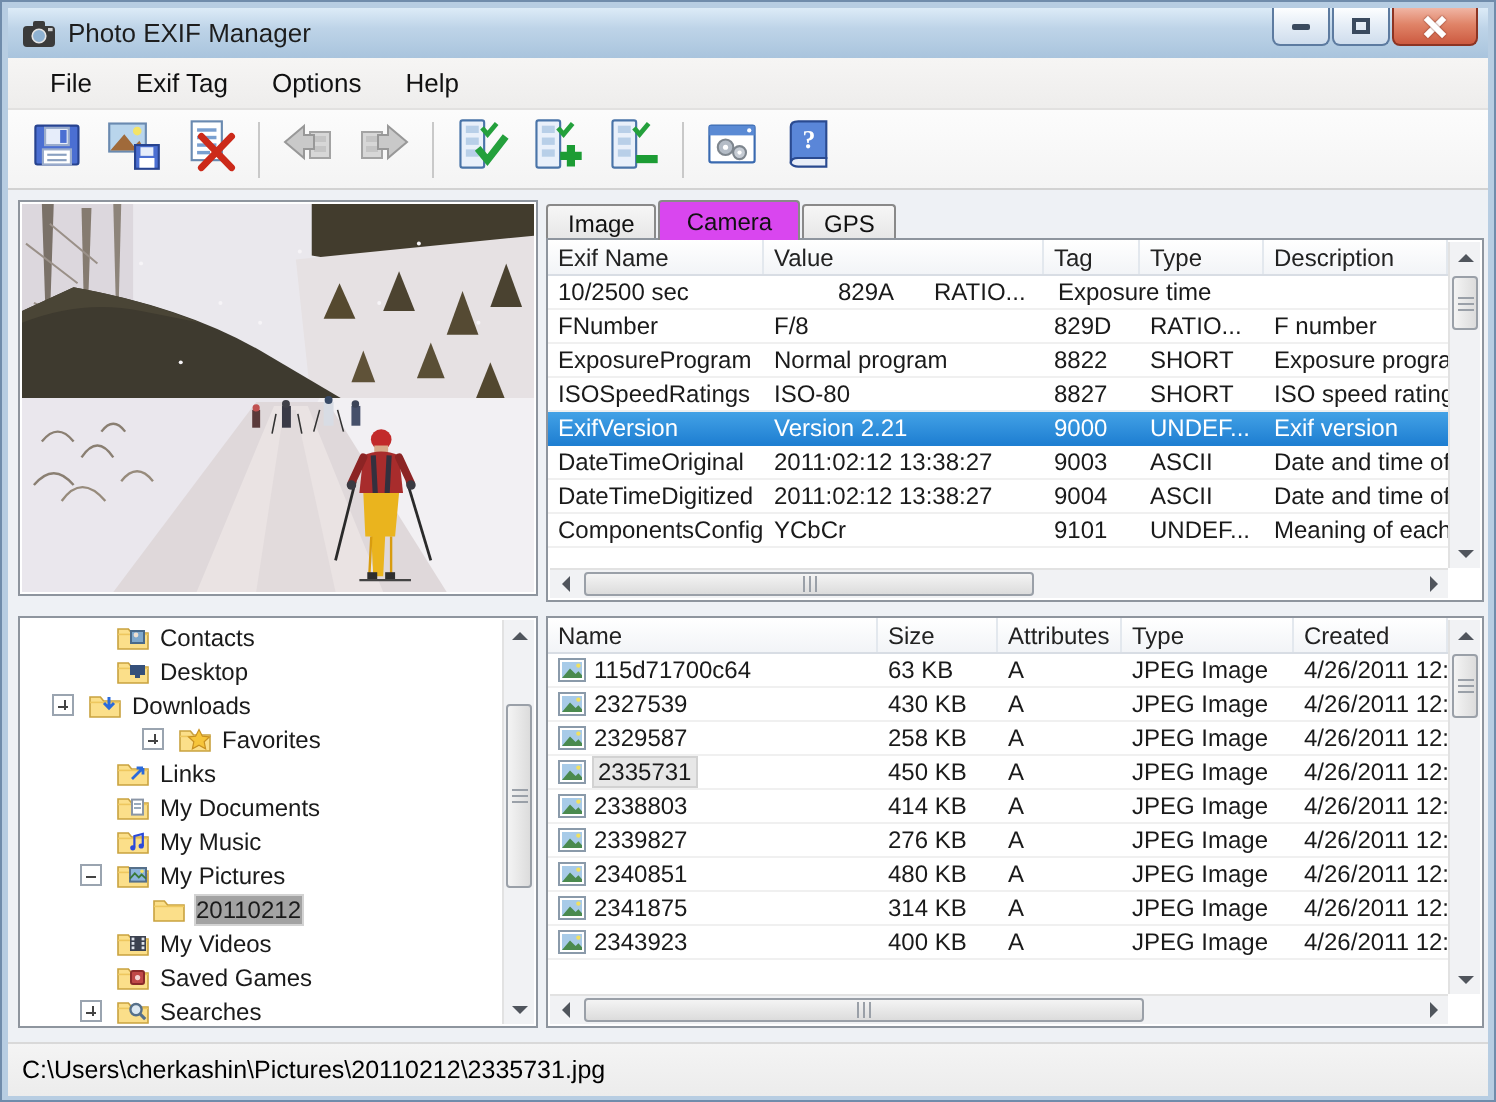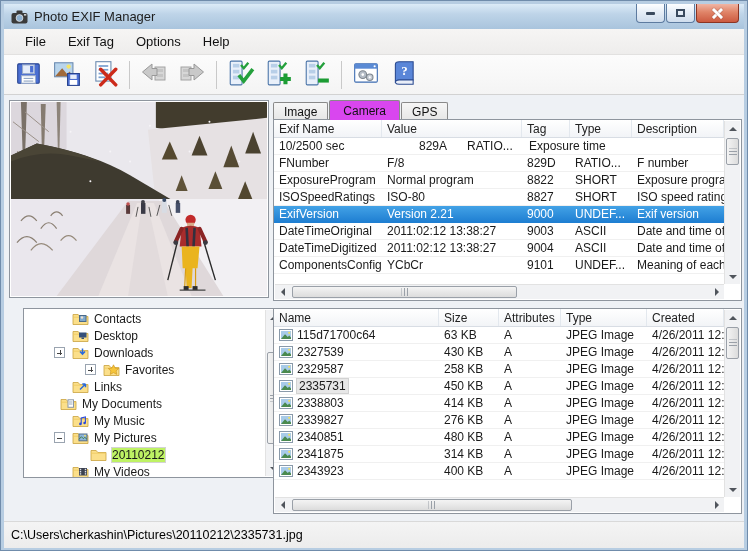--- a/index.html
+++ b/index.html
@@ -73,21 +73,21 @@
     height: 18px; padding: 0 10px; font-size: 12px; color: #111;
     background: linear-gradient(#f6f6f6, #e6e6e6);
     border: 1px solid #898989; border-bottom: none;
     border-radius: 2px 2px 0 0; margin-right: 1px;
     display: flex; align-items: center; cursor: default; position: relative; z-index: 1;
   }
   .tab.active {
     height: 20px; background: #d946ef; z-index: 3; padding: 0 13px;
   }
   .exif-panel { left: 269px; top: 24px; width: 469px; height: 182px; z-index: 2; }
-  .tree-panel { left: 19px; top: 213px; width: 260px; height: 170px; }
+  .tree-panel { left: 5px; top: 213px; width: 260px; height: 206px; }
   .file-panel { left: 269px; top: 213px; width: 469px; height: 206px; }
   
   .grid { position: absolute; left: 0; top: 0; right: 17px; bottom: 0; overflow: hidden; }
   .grid-head { display: flex; height: 18px; border-bottom: 1px solid #d8dde4; background: linear-gradient(#ffffff, #f2f4f7); }
   .hcell {
     font-size: 12px; color: #222; padding: 2px 5px; white-space: nowrap; overflow: hidden;
     border-right: 1px solid #e3e8ee; display: flex; align-items: center; cursor: default;
   }
   .grow { display: flex; height: 17px; border-bottom: 1px solid #f0f0f0; align-items: center; cursor: default; }
   .gcell {
@@ -113,21 +113,21 @@
   .expander {
     width: 11px; height: 11px; border: 1px solid #9aa4b0; background: #fff;
     position: relative; flex: none; margin-right: 7px;
   }
   .expander::before { content: ""; position: absolute; left: 2px; top: 4.5px; width: 5px; height: 1.5px; background: #444; }
   .expander.plus::after { content: ""; position: absolute; left: 4.5px; top: 2px; width: 1.5px; height: 5px; background: #444; }
   .expander.none { visibility: hidden; }
   .tree-ico { width: 17px; height: 15px; margin-right: 5px; flex: none; }
   .tree-ico svg { width: 17px; height: 15px; display: block; }
   .tree-label { font-size: 12px; color: #1a1a1a; white-space: nowrap; }
-  .tree-label.hl { background: #bef264; outline: 1px solid #d3d3d3; }
+  .tree-label.hl { background: #a3a3a3; outline: 1px solid #d3d3d3; }
   
   .vscroll {
     position: absolute; top: 1px; right: 1px; width: 16px; bottom: 1px;
     background: #f1f2f4; border-left: 1px solid #e2e2e2;
   }
   .vscroll.short { bottom: 16px; }
   .hscroll {
     position: absolute; left: 1px; right: 17px; bottom: 1px; height: 15px;
     background: #f1f2f4; border-top: 1px solid #e2e2e2;
   }
@@ -490,21 +490,21 @@
             <span class="tree-ico">
               <svg viewBox="0 0 17 15">
                 <path d="M1 3.5 h5.2 l1.6 2 H16 v8 H1 Z" fill="#fbdf8a" stroke="#c9a23f" stroke-width="0.8"></path>
                 <path d="M1 6.2 H16" stroke="#eec75e" stroke-width="0.8"></path>
                 <rect x="7" y="4.5" width="7.5" height="5" fill="#35507a"></rect>
                 <rect x="9.5" y="9.5" width="2.5" height="1.5" fill="#35507a"></rect>
               </svg>
             </span>
             <span class="tree-label">Desktop</span>
           </div>
-          <div class="tree-row" style="padding-left: 30px;">
+          <div class="tree-row" style="padding-left: 16px;">
             <span class="expander plus"></span>
             <span class="tree-ico">
               <svg viewBox="0 0 17 15">
                 <path d="M1 3.5 h5.2 l1.6 2 H16 v8 H1 Z" fill="#fbdf8a" stroke="#c9a23f" stroke-width="0.8"></path>
                 <path d="M1 6.2 H16" stroke="#eec75e" stroke-width="0.8"></path>
                 <path d="M10.5 3.5 v5 M8 6.5 l2.5 2.6 2.5-2.6" stroke="#2a6adb" stroke-width="1.5" fill="none"></path>
               </svg>
             </span>
             <span class="tree-label">Downloads</span>
           </div>
@@ -523,21 +523,21 @@
             <span class="expander none"></span>
             <span class="tree-ico">
               <svg viewBox="0 0 17 15">
                 <path d="M1 3.5 h5.2 l1.6 2 H16 v8 H1 Z" fill="#fbdf8a" stroke="#c9a23f" stroke-width="0.8"></path>
                 <path d="M1 6.2 H16" stroke="#eec75e" stroke-width="0.8"></path>
                 <path d="M8 10.5 L13.5 5 M13.5 5 h-3.2 M13.5 5 v3.2" stroke="#2a6adb" stroke-width="1.4" fill="none"></path>
               </svg>
             </span>
             <span class="tree-label">Links</span>
           </div>
-          <div class="tree-row" style="padding-left: 18px;">
+          <div class="tree-row" style="padding-left: 30px;">
             <span class="expander none"></span>
             <span class="tree-ico">
               <svg viewBox="0 0 17 15">
                 <path d="M1 3.5 h5.2 l1.6 2 H16 v8 H1 Z" fill="#fbdf8a" stroke="#c9a23f" stroke-width="0.8"></path>
                 <path d="M1 6.2 H16" stroke="#eec75e" stroke-width="0.8"></path>
                 <rect x="8" y="3.8" width="5.5" height="7.5" fill="#fff" stroke="#8a96a6"></rect>
                 <line x1="9" y1="6" x2="12.5" y2="6" stroke="#9ab"></line>
                 <line x1="9" y1="8" x2="12.5" y2="8" stroke="#9ab"></line>
               </svg>
             </span>

